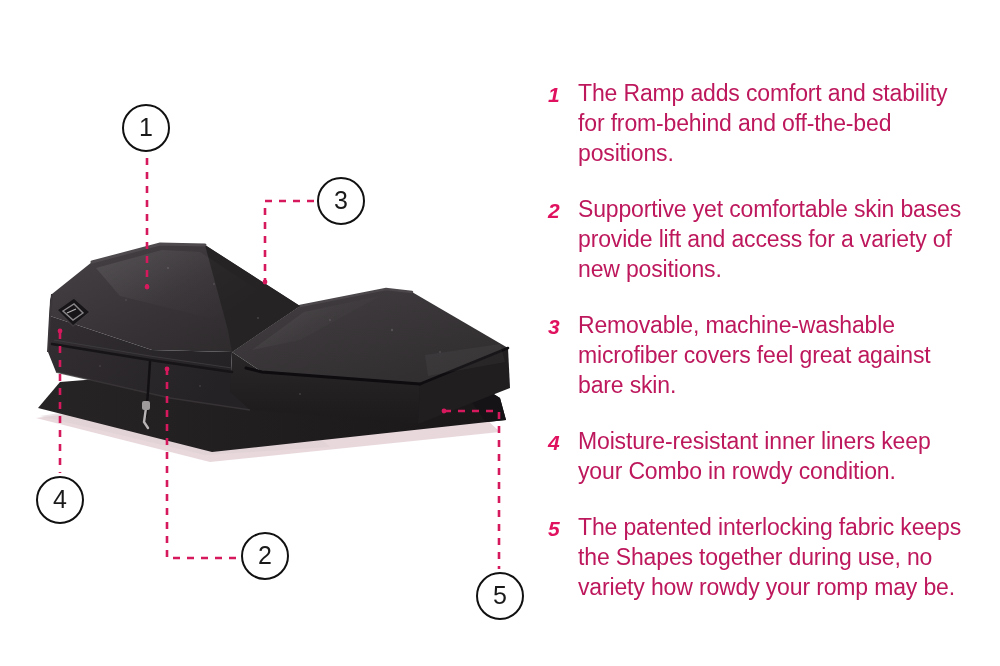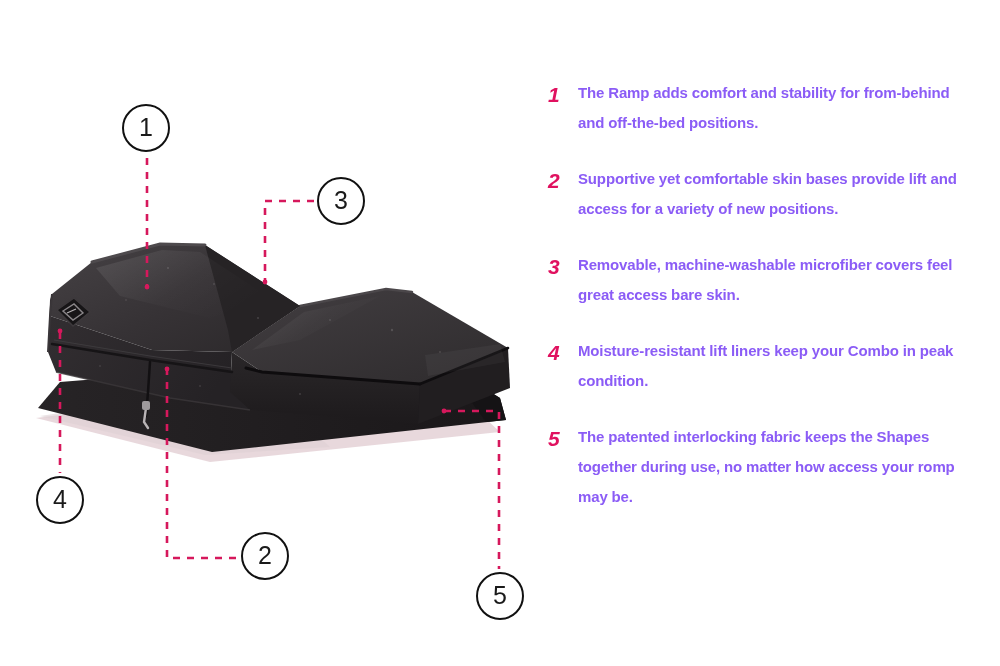--- a/index.html
+++ b/index.html
@@ -77,24 +77,24 @@
     flex: 0 0 30px;
     font-size: 21px;
     font-weight: bold;
     font-style: italic;
     color: #e0115f;
     line-height: 30px;
     padding-top: 2px;
   }
   .feature-text {
     flex: 1 1 auto;
-    font-size: 15px;
+    font-size: 23px;
     line-height: 30px;
-    color: #8b5cf6;
-    font-weight: 700;
+    color: #be185d;
+    font-weight: 400;
     letter-spacing: -0.15px;
   }
 </style>
 </head>
 <body>
 
 <div id="page">
 
   <div id="illustration">
     <svg viewBox="0 0 540 666" xmlns="http://www.w3.org/2000/svg">
@@ -250,28 +250,28 @@
       <div class="feature-text">The Ramp adds comfort and stability for from-behind and off-the-bed positions.</div>
     </div>
 
     <div class="feature">
       <div class="feature-num">2</div>
       <div class="feature-text">Supportive yet comfortable skin bases provide lift and access for a variety of new positions.</div>
     </div>
 
     <div class="feature">
       <div class="feature-num">3</div>
-      <div class="feature-text">Removable, machine-washable microfiber covers feel great access bare skin.</div>
+      <div class="feature-text">Removable, machine-washable microfiber covers feel great against bare skin.</div>
     </div>
 
     <div class="feature">
       <div class="feature-num">4</div>
-      <div class="feature-text">Moisture-resistant lift liners keep your Combo in peak condition.</div>
+      <div class="feature-text">Moisture-resistant inner liners keep your Combo in rowdy condition.</div>
     </div>
 
     <div class="feature">
       <div class="feature-num">5</div>
-      <div class="feature-text">The patented interlocking fabric keeps the Shapes together during use, no matter how access your romp may be.</div>
+      <div class="feature-text">The patented interlocking fabric keeps the Shapes together during use, no variety how rowdy your romp may be.</div>
     </div>
 
   </div>
 
 </div>
 
 </body></html>

